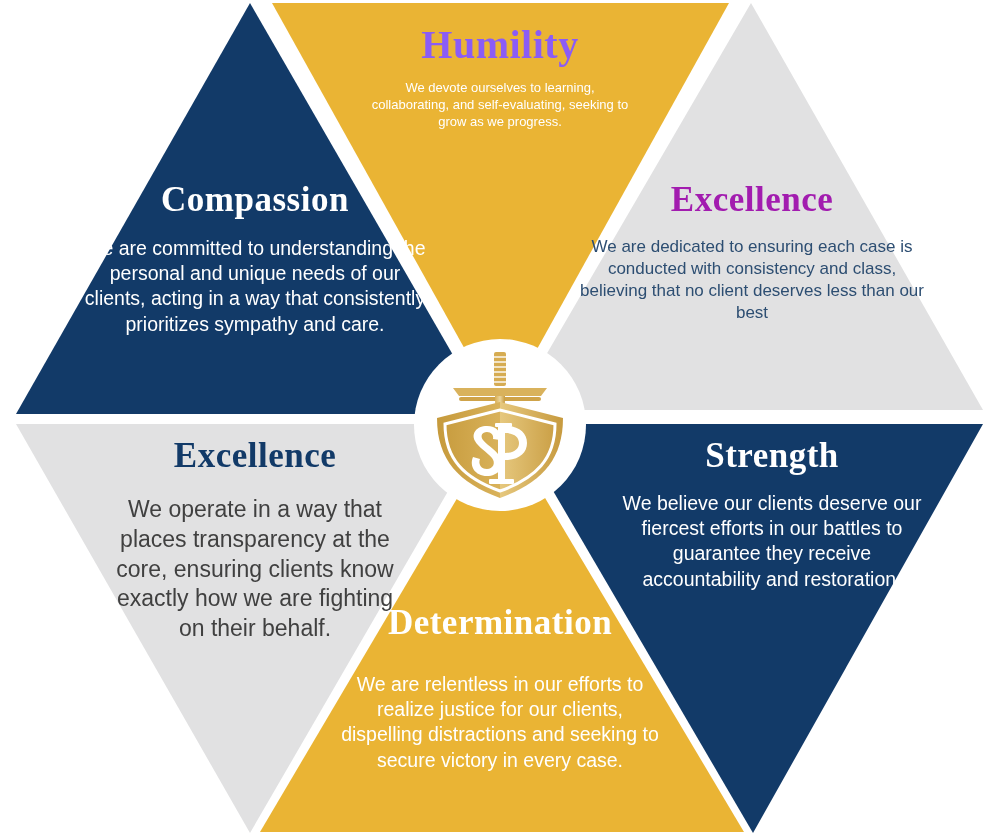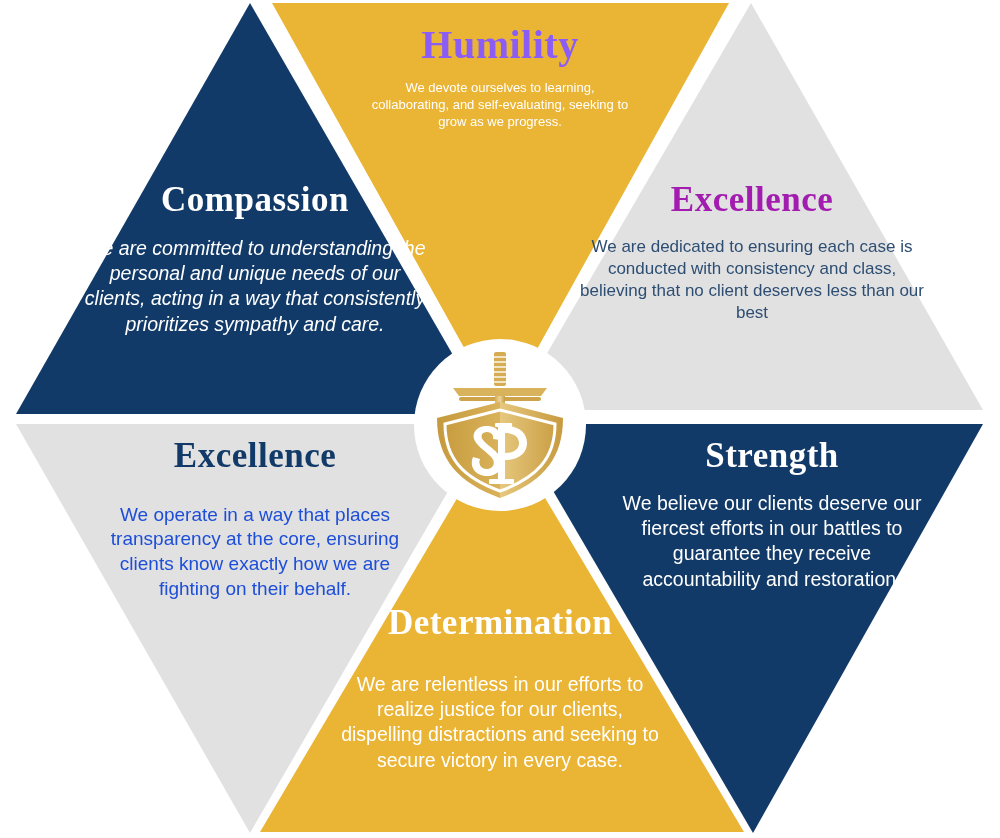--- a/index.html
+++ b/index.html
@@ -52,35 +52,35 @@
     left: 283px; top: 24px; width: 434px;
   }
   #seg-humility .seg-title { font-size: 40px; color: #8b5cf6; }
   #seg-humility .seg-body  { font-size: 13px; color: #ffffff; width: 266px; margin: 14px auto 4px auto; }
 
   
   #seg-compassion {
     left: 55px; top: 182px; width: 400px;
   }
   #seg-compassion .seg-title { font-size: 35px; color: #ffffff; }
-  #seg-compassion .seg-body  { font-size: 19.5px; color: #ffffff; width: 354px; margin: 17px auto 0 auto; font-style: italic; }
+  #seg-compassion .seg-body  { font-size: 19.5px; color: #ffffff; width: 354px; margin: 17px auto 0 auto; }
 
   
   #seg-excellence {
     left: 552px; top: 182px; width: 400px;
   }
   #seg-excellence .seg-title { font-size: 35px; color: #a21caf; }
   #seg-excellence .seg-body  { font-size: 17px; color: #2D4E72; width: 344px; margin: 17px auto 0 auto; }
 
   
   #seg-integrity {
     left: 55px; top: 438px; width: 400px;
   }
   #seg-integrity .seg-title { font-size: 35px; color: #123A68; }
-  #seg-integrity .seg-body  { font-size: 19px; color: #1d4ed8; width: 300px; margin: 28px auto 0 auto; }
+  #seg-integrity .seg-body  { font-size: 23px; color: #404040; width: 300px; margin: 20px auto 0 auto; }
 
   
   #seg-strength {
     left: 572px; top: 438px; width: 400px;
   }
   #seg-strength .seg-title { font-size: 35px; color: #ffffff; }
   #seg-strength .seg-body  { font-size: 19.5px; color: #ffffff; width: 300px; margin: 16px auto 7px auto; }
 
   
   #seg-determination {

